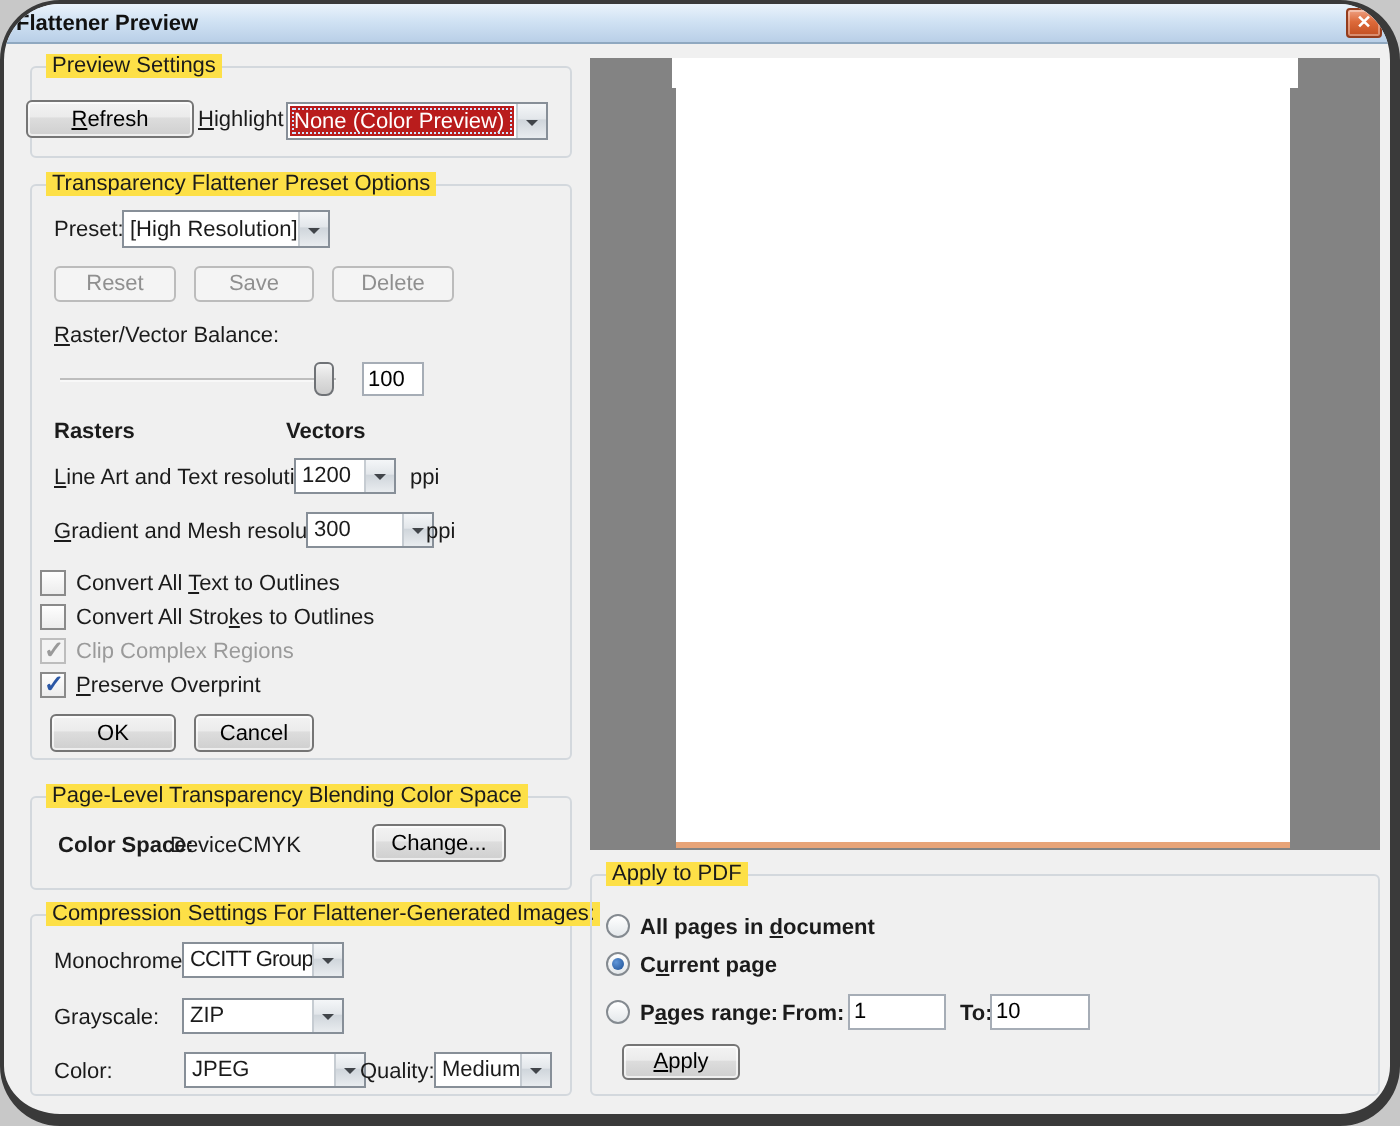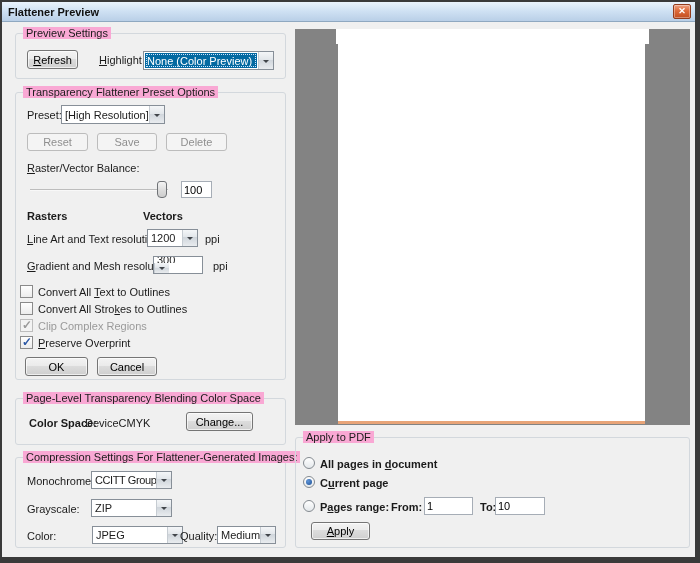--- a/index.html
+++ b/index.html
@@ -1,39 +1,39 @@
 <!DOCTYPE html>
 <html><head>
 <meta charset="utf-8">
 <style>
   * { margin:0; padding:0; box-sizing:border-box; }
   body { background:#c8c8c8; font-family:"Liberation Sans", sans-serif; }
   .window {
     position:relative; width:700px; height:563px; background:#f0f0f0;
     border-style:solid; border-color:#3a3a3a; border-width:2px 5px 6px 2px;
-    overflow:hidden; font-size:11px; color:#1b1b1b;
+    overflow:hidden; font-size:11px; color:#1b1b1b;border-radius:30px;
   }
   
   .titlebar {
     position:absolute; left:0; top:0; right:0; height:20px;
     background:linear-gradient(#eaf3fc, #cfe1f3 48%, #b9cfe7);
     border-bottom:1px solid #8fa8c0; line-height:20px; padding-left:6px;
     font-weight:bold; color:#111;
   }
   .close-btn {
     position:absolute; right:4px; top:2px; width:18px; height:15px;
     background:linear-gradient(#efa183, #dd6a3a 45%, #c24e20);
     border:1px solid #933c1d; border-radius:2px;
     color:#fff; font-size:9px; line-height:13px; text-align:center; cursor:pointer;
     box-shadow:inset 0 0 0 1px rgba(255,255,255,.35);
   }
   
   .group { position:absolute; border:1px solid #d3d8dd; border-radius:3px; }
   .group-title {
-    position:absolute; top:-7px; left:7px; background:#f9a8d4;
+    position:absolute; top:-7px; left:7px; background:#fde047;
     padding:0 3px; white-space:nowrap; color:#1b1b1b;
   }
   
   .lbl { position:absolute; white-space:nowrap; }
   .lbl.dis { color:#9a9a9a; }
   .mn { text-decoration:underline; }
   .btn {
     position:absolute; border:1px solid #757575; border-radius:3px;
     background:linear-gradient(#f3f3f3, #ebebeb 45%, #dddddd 46%, #cfcfcf);
     box-shadow:inset 0 0 0 1px rgba(255,255,255,.65);
@@ -55,21 +55,21 @@
   .combo .arrow-box {
     width:15px; border-left:1px solid #c6ccd2; flex:none;
     background:linear-gradient(#f4f6f8, #e2e6ea 45%, #cfd5db 46%, #e9ecef);
     display:flex; align-items:center; justify-content:center;
   }
   .combo .arrow-box::after {
     content:""; width:0; height:0;
     border:3.5px solid transparent; border-top-color:#41454a; margin-top:4px;
   }
   .combo.focused .txt {
-    background:#0369a1; color:#fff; margin:1px;
+    background:#b91c1c; color:#fff; margin:1px;
     outline:1px dotted #cfe3ff; outline-offset:-2px; padding:0 2px;
   }
   .tinput {
     position:absolute; border:1px solid #a6adb6; background:#fff;
     font-family:"Liberation Sans", sans-serif; font-size:11px; padding:0 2px; color:#000;
   }
   .checkbox {
     position:absolute; width:13px; height:13px;
     border:1px solid #8a8a8a; background:linear-gradient(#fefefe,#ececec); cursor:pointer;
   }
@@ -111,21 +111,21 @@
   <div class="titlebar">
     <span>Flattener Preview</span>
     <div class="close-btn">
       <span>✕</span>
     </div>
   </div>
 
   <div class="group" style="left:13px; top:31px; width:271px; height:46px;">
     <span class="group-title"><span>Preview Settings</span></span>
   </div>
-  <div class="btn" style="left:25px; top:48px; width:51px; height:19px;">
+  <div class="btn" style="left:11px; top:48px; width:84px; height:19px;">
     <span><span class="mn">R</span><span>efresh</span></span>
   </div>
   <div class="lbl" style="left:97px; top:52px;">
     <span class="mn">H</span><span>ighlight</span>
   </div>
   <div class="combo focused" style="left:141px; top:49px; width:131px; height:19px;">
     <span class="txt">None (Color Preview)</span>
     <span class="arrow-box"></span>
   </div>
 
@@ -164,21 +164,21 @@
   </div>
   <div class="combo" style="left:145px; top:227px; width:51px; height:18px;">
     <span class="txt">1200</span>
     <span class="arrow-box"></span>
   </div>
   <div class="lbl" style="left:203px; top:231px;">ppi</div>
 
   <div class="lbl" style="left:25px; top:258px;">
     <span class="mn">G</span><span>radient and Mesh resolution:</span>
   </div>
-  <div class="combo" style="left:151px; top:254px; width:50px; height:18px;flex-direction:column;">
+  <div class="combo" style="left:151px; top:254px; width:64px; height:18px;">
     <span class="txt">300</span>
     <span class="arrow-box"></span>
   </div>
   <div class="lbl" style="left:211px; top:258px;">ppi</div>
 
   <div class="checkbox" style="left:18px; top:283px;"></div>
   <div class="lbl" style="left:36px; top:284px;">
     <span>Convert All </span><span class="mn">T</span><span>ext to Outlines</span>
   </div>
 

